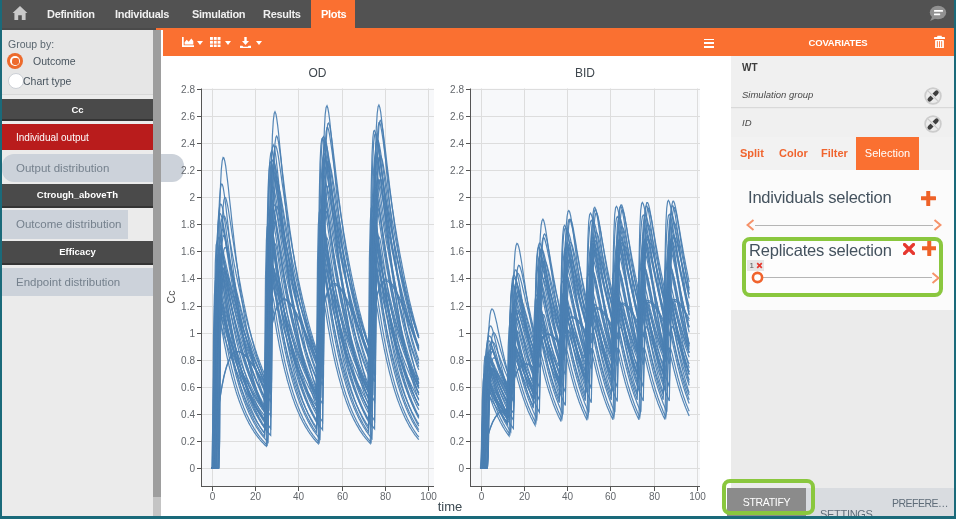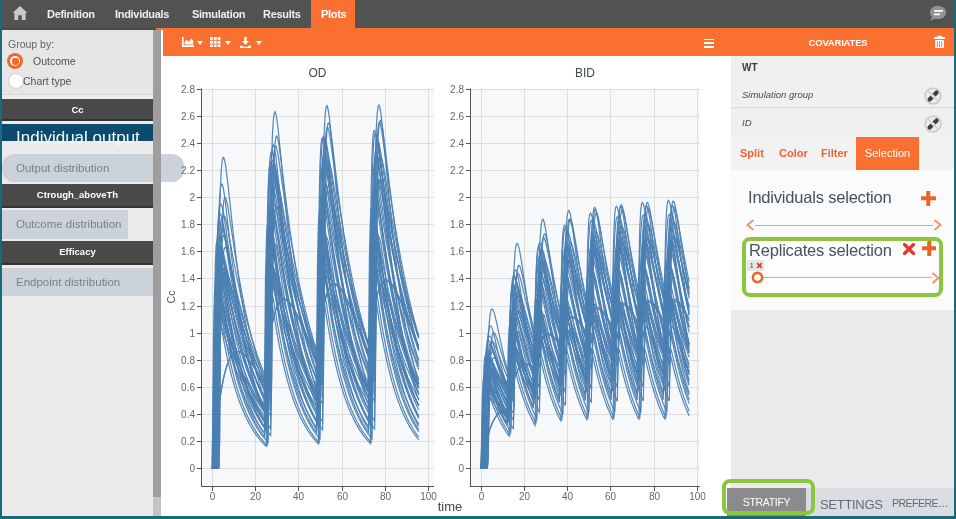--- a/index.html
+++ b/index.html
@@ -40,21 +40,21 @@
 
 <div class="abs" style="left:7px;top:53px;width:16px;height:16px;border-radius:50%;background:#ed6a2c;"></div>
 <div class="abs" style="left:9.9px;top:55.9px;width:10.2px;height:10.2px;border-radius:50%;background:#fff;"></div>
 <div class="abs" style="left:11.5px;top:57.5px;width:7px;height:7px;border-radius:2.4px;background:#ed6a2c;"></div>
 <div class="abs" style="left:33px;top:55px;color:#48545e;font-size:10.5px;">Outcome</div>
 
 <div class="abs" style="left:7.5px;top:73px;width:14px;height:14px;border-radius:50%;background:#fff;border:1px solid #ccd0d6;"></div>
 <div class="abs" style="left:23px;top:75px;color:#48545e;font-size:10.5px;">Chart type</div>
 
 <div class="abs" style="left:2px;top:99px;width:151px;height:22px;background:#4a4a4a;border-bottom:2px solid #343434;color:#fff;font-size:9.5px;font-weight:700;text-align:center;line-height:21px;box-sizing:border-box;">Cc</div>
-<div class="abs" style="left:2px;top:124px;width:151px;height:17px;background:#0c4a6e;color:#fdfdfd;font-size:17px;line-height:27px;padding-left:14px;box-sizing:border-box;">Individual output</div>
+<div class="abs" style="left:2px;top:124px;width:151px;height:26px;background:#b91c1c;color:#fdfdfd;font-size:10px;line-height:27px;padding-left:14px;box-sizing:border-box;">Individual output</div>
 <div class="abs" style="left:2px;top:154px;width:182px;height:28px;background:#ccd2da;color:#75818d;font-size:11.5px;line-height:28px;padding-left:14px;box-sizing:border-box;border-radius:12px;">Output distribution</div>
 <div class="abs" style="left:2px;top:184px;width:151px;height:24px;background:#4a4a4a;border-bottom:2px solid #343434;color:#fff;font-size:9.5px;font-weight:700;text-align:center;line-height:22px;box-sizing:border-box;">Ctrough_aboveTh</div>
 <div class="abs" style="left:2px;top:210px;width:126px;height:29px;background:#ccd2da;color:#75818d;font-size:11.5px;line-height:29px;padding-left:14px;box-sizing:border-box;">Outcome distribution</div>
 <div class="abs" style="left:2px;top:241px;width:151px;height:24px;background:#4a4a4a;border-bottom:2px solid #343434;color:#fff;font-size:9.5px;font-weight:700;text-align:center;line-height:22px;box-sizing:border-box;">Efficacy</div>
 <div class="abs" style="left:2px;top:268px;width:151px;height:28px;background:#ccd2da;color:#75818d;font-size:11.5px;line-height:28px;padding-left:14px;box-sizing:border-box;">Endpoint distribution</div>
 
 <div class="abs" style="left:153px;top:30px;width:8px;height:486px;background:#c4c4c4;"></div>
 <div class="abs" style="left:153px;top:30px;width:8px;height:467px;background:#9e9e9e;"></div>
 
 <div class="abs" style="left:163px;top:29px;width:568px;height:27px;background:#fa7031;"></div>
@@ -384,20 +384,20 @@
 <div class="abs" style="left:760px;top:277px;width:172px;height:1px;background:#b5b5b5;"></div>
 <svg class="abs" style="left:750.5px;top:271px;" width="13" height="13" viewBox="0 0 13 13">
     <circle cx="6.5" cy="6.5" r="4.6" fill="#fff" stroke="#f0642e" stroke-width="2.6"></circle>
   </svg>
 <svg class="abs" style="left:931px;top:271.5px;" width="9" height="12" viewBox="0 0 9 12">
     <path d="M1.5 1 L7.5 6 L1.5 11" stroke="#f5926a" stroke-width="2" fill="none"></path>
   </svg>
 
 <div class="abs" style="left:727px;top:488px;width:227px;height:28px;background:#d9dce0;"></div>
 <div class="abs" style="left:727px;top:488px;width:79px;height:28px;background:#8b8b8b;color:#fff;font-size:10.5px;letter-spacing:-0.3px;text-align:center;line-height:28px;">STRATIFY</div>
-<div class="abs" style="left:820px;top:497px;color:#5f6d79;font-size:13px;letter-spacing:-0.3px;">SETTINGS</div>
+<div class="abs" style="left:820px;top:508px;color:#5f6d79;font-size:11px;letter-spacing:-0.3px;">SETTINGS</div>
 <div class="abs" style="left:892px;top:497px;color:#5f6d79;font-size:10.5px;letter-spacing:-0.5px;">PREFERE…</div>
 
 <div class="abs" style="left:722px;top:479px;width:93px;height:36px;border:4.5px solid #8ac73e;border-radius:8px;box-sizing:border-box;"></div>
 
 <div class="abs" style="left:0;top:0;width:2px;height:519px;background:#1a6a7a;"></div>
 <div class="abs" style="left:954px;top:0;width:2px;height:519px;background:#1a6a7a;"></div>
 <div class="abs" style="left:0;top:516px;width:956px;height:3px;background:#1a6a7a;"></div>
 
 </body></html>

